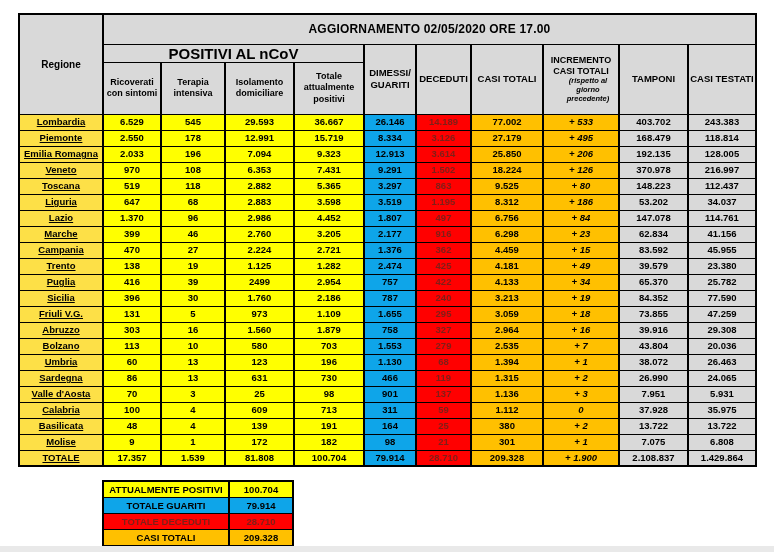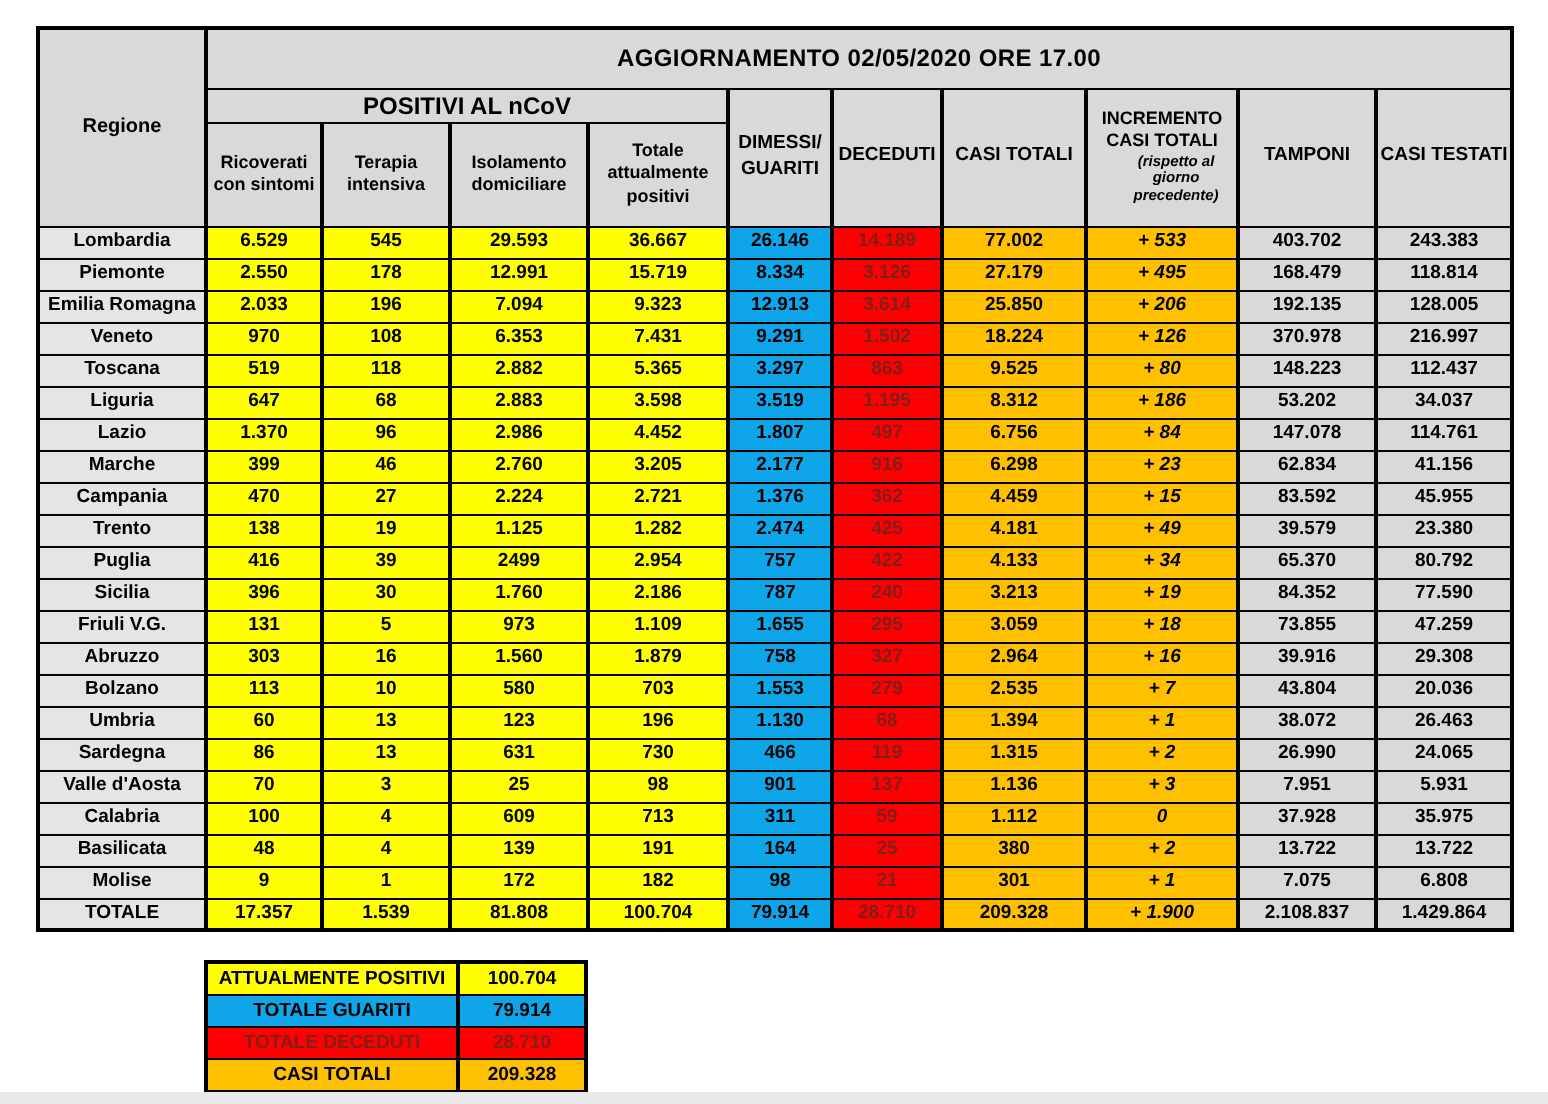--- a/index.html
+++ b/index.html
@@ -27,29 +27,29 @@
     vertical-align: middle;
     padding: 0 1px;
     overflow: hidden;
   }
   .main-table thead th { background: #D9D9D9; }
   .r-title { height: 30px; }
   .r-band  { height: 17px; }
   .r-sub   { height: 52px; }
   .h-title   { font-size: 12px; letter-spacing: 0.2px; }
   .h-regione { font-size: 10px; }
-  .h-band    { font-size: 12px; }
+  .h-band    { font-size: 15px; }
   .h-sub     { font-size: 9px; line-height: 1.25; }
   .h-col     { font-size: 9.5px; line-height: 1.3; }
   .h-inc     { font-size: 9px; line-height: 1.2; }
   .h-inc .note { display: block; font-size: 7.5px; font-style: italic; font-weight: bold; line-height: 1.15; margin-top: 1px; padding-left: 14px; }
 
   .main-table tbody tr { height: 16px; }
   .main-table tbody td { font-size: 9.5px; line-height: 1; }
-  .cell-region { background: #e5e5e5; font-size: 9.5px; }
+  .cell-region { background: #fde047; font-size: 9.5px; text-decoration: underline; }
   .bg-yellow { background: #FFFF00; }
   .bg-green  { background: #0ea5e9; }
   .bg-red    { background: #FF0000; color: #7E1F18; }
   .bg-orange { background: #FFC000; }
   .bg-gray   { background: #D9D9D9; }
   .cell-increment { font-style: italic; }
 
   
   .summary-table {
     position: absolute; left: 102px; top: 480px;
@@ -252,21 +252,21 @@
         <td class="cell-region">Puglia</td>
         <td class="bg-yellow">416</td>
         <td class="bg-yellow">39</td>
         <td class="bg-yellow">2499</td>
         <td class="bg-yellow">2.954</td>
         <td class="bg-green">757</td>
         <td class="bg-red">422</td>
         <td class="bg-orange">4.133</td>
         <td class="bg-orange cell-increment">+ 34</td>
         <td class="bg-gray">65.370</td>
-        <td class="bg-gray">80.792</td>
+        <td class="bg-gray">25.782</td>
       </tr>
       <tr>
         <td class="cell-region">Sicilia</td>
         <td class="bg-yellow">396</td>
         <td class="bg-yellow">30</td>
         <td class="bg-yellow">1.760</td>
         <td class="bg-yellow">2.186</td>
         <td class="bg-green">787</td>
         <td class="bg-red">240</td>
         <td class="bg-orange">3.213</td>

